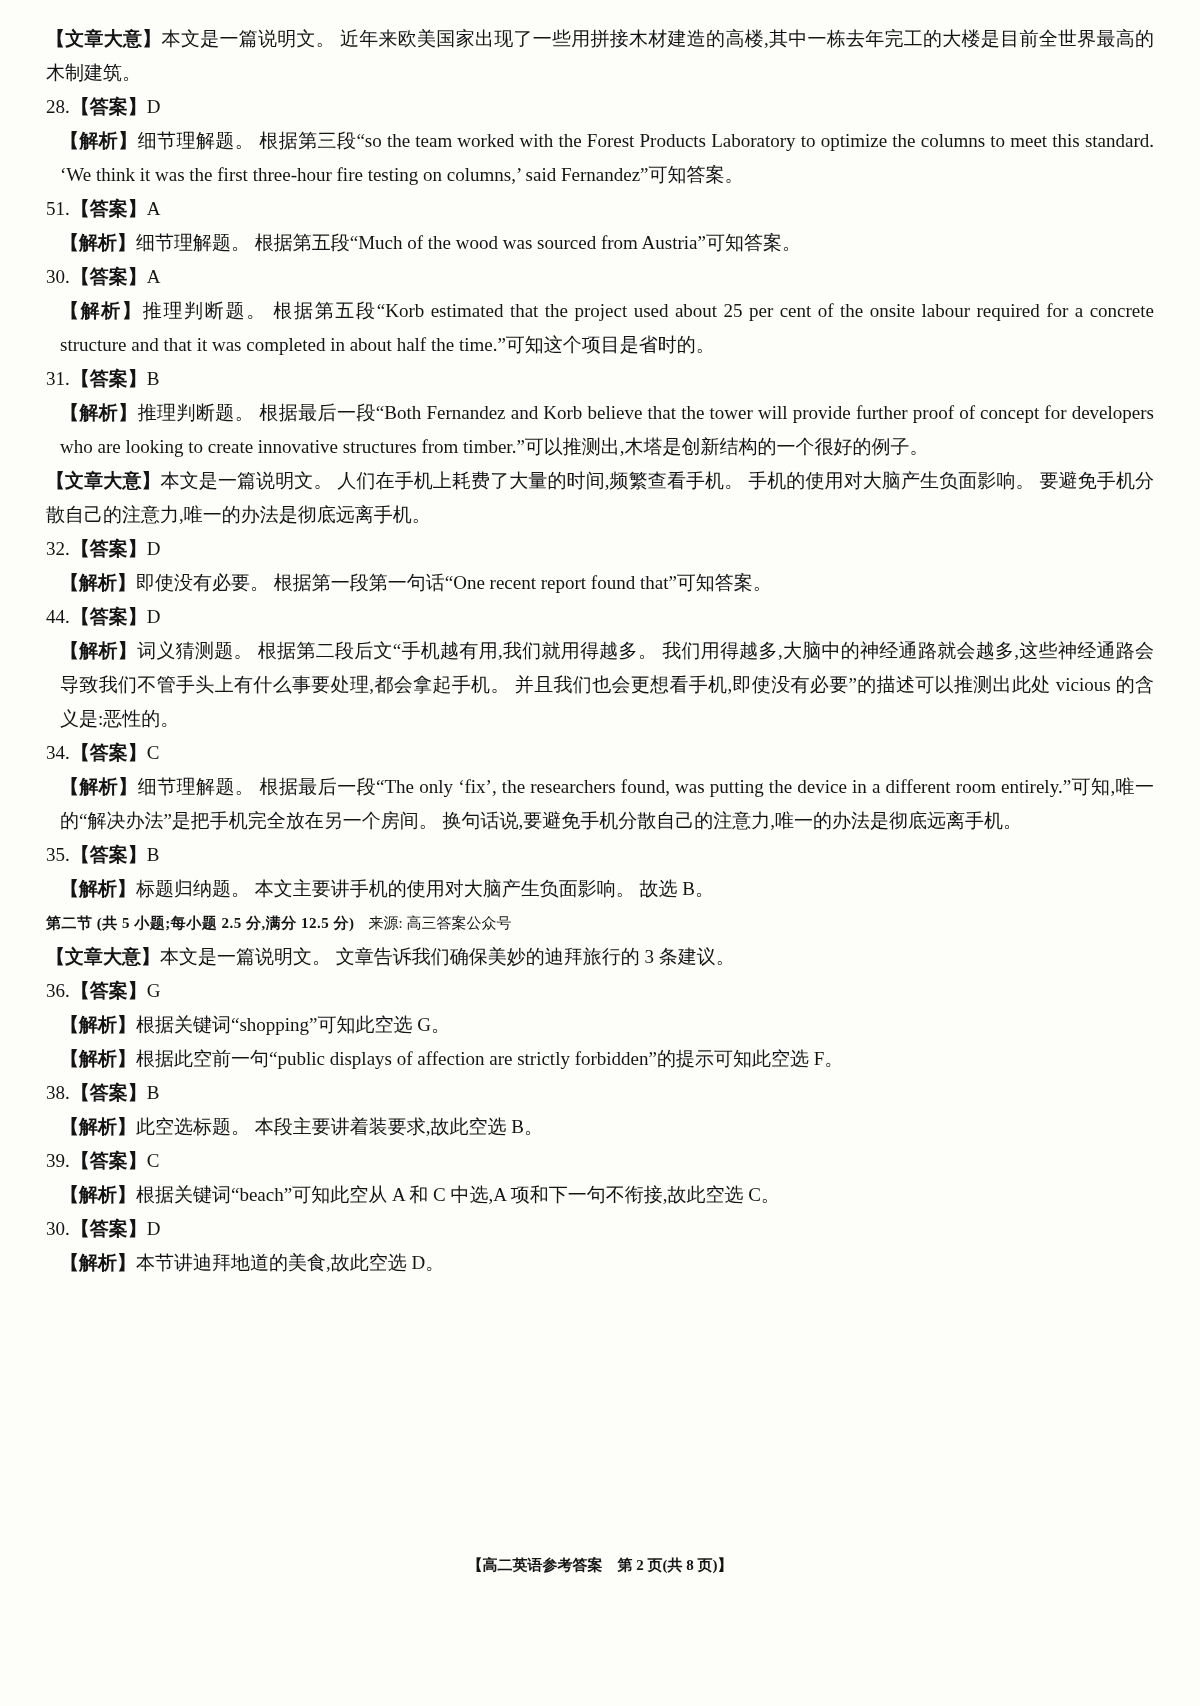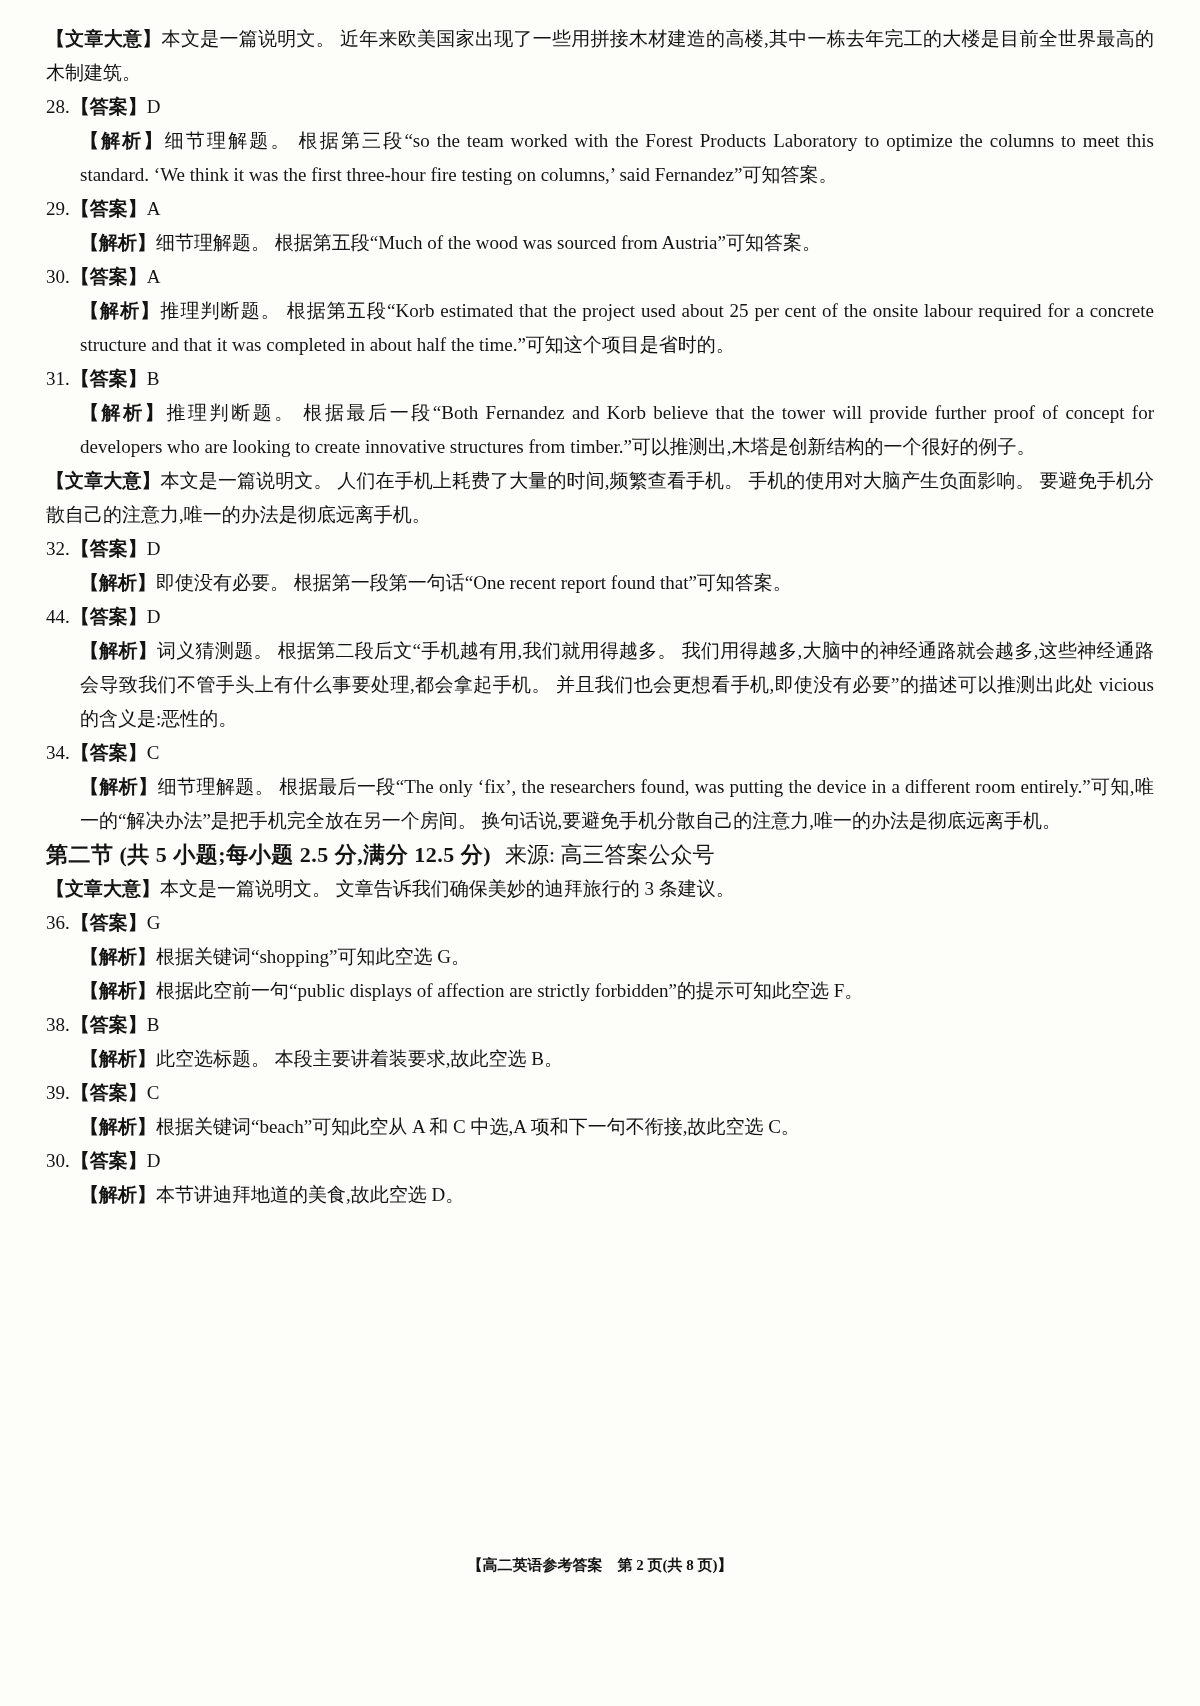--- a/index.html
+++ b/index.html
@@ -18,22 +18,22 @@
   .page {
     padding: 22px 46px 0 46px;
   }
   .para {
     margin: 0;
     text-align: justify;
     text-justify: inter-word;
   }
   .lbl { font-weight: bold; }
   .qnum { padding-right: 1px; }
-  .analysis { margin-left: 34px; }
-  .section { font-size: 22px; }
+  .analysis { margin-left: 14px; }
+  .section { font-size: 15px; }
   .section .ttl { font-weight: bold; letter-spacing: 0.5px; }
   .section .src { margin-left: 14px; }
   .page-footer {
     position: absolute;
     left: 0;
     right: 0;
     top: 1548px;
     text-align: center;
     font-weight: bold;
     font-size: 15px;
@@ -43,21 +43,21 @@
 <body>
 
 <div class="page">
   <div>
       <p class="para summary"><b class="lbl">【文章大意】</b><span>本文是一篇说明文。 近年来欧美国家出现了一些用拼接木材建造的高楼,其中一栋去年完工的大楼是目前全世界最高的木制建筑。</span></p>
       <div class="qa">
         <p class="para ans-line"><span class="qnum">28.</span><b class="lbl">【答案】</b><span>D</span></p>
         <p class="para analysis"><b class="lbl">【解析】</b><span>细节理解题。 根据第三段“so the team worked with the Forest Products Laboratory to optimize the columns to meet this standard. ‘We think it was the first three-hour fire testing on columns,’ said Fernandez”可知答案。</span></p>
       </div>
       <div class="qa">
-        <p class="para ans-line"><span class="qnum">29.</span><b class="lbl">【答案】</b><span>A</span></p>
+        <p class="para ans-line"><span class="qnum">51.</span><b class="lbl">【答案】</b><span>A</span></p>
         <p class="para analysis"><b class="lbl">【解析】</b><span>细节理解题。 根据第五段“Much of the wood was sourced from Austria”可知答案。</span></p>
       </div>
       <div class="qa">
         <p class="para ans-line"><span class="qnum">30.</span><b class="lbl">【答案】</b><span>A</span></p>
         <p class="para analysis"><b class="lbl">【解析】</b><span>推理判断题。 根据第五段“Korb estimated that the project used about 25 per cent of the onsite labour required for a concrete structure and that it was completed in about half the time.”可知这个项目是省时的。</span></p>
       </div>
       <div class="qa">
         <p class="para ans-line"><span class="qnum">31.</span><b class="lbl">【答案】</b><span>B</span></p>
         <p class="para analysis"><b class="lbl">【解析】</b><span>推理判断题。 根据最后一段“Both Fernandez and Korb believe that the tower will provide further proof of concept for developers who are looking to create innovative structures from timber.”可以推测出,木塔是创新结构的一个很好的例子。</span></p>
       </div>
@@ -66,20 +66,24 @@
         <p class="para ans-line"><span class="qnum">32.</span><b class="lbl">【答案】</b><span>D</span></p>
         <p class="para analysis"><b class="lbl">【解析】</b><span>即使没有必要。 根据第一段第一句话“One recent report found that”可知答案。</span></p>
       </div>
       <div class="qa">
         <p class="para ans-line"><span class="qnum">44.</span><b class="lbl">【答案】</b><span>D</span></p>
         <p class="para analysis"><b class="lbl">【解析】</b><span>词义猜测题。 根据第二段后文“手机越有用,我们就用得越多。 我们用得越多,大脑中的神经通路就会越多,这些神经通路会导致我们不管手头上有什么事要处理,都会拿起手机。 并且我们也会更想看手机,即使没有必要”的描述可以推测出此处 vicious 的含义是:恶性的。</span></p>
       </div>
       <div class="qa">
         <p class="para ans-line"><span class="qnum">34.</span><b class="lbl">【答案】</b><span>C</span></p>
         <p class="para analysis"><b class="lbl">【解析】</b><span>细节理解题。 根据最后一段“The only ‘fix’, the researchers found, was putting the device in a different room entirely.”可知,唯一的“解决办法”是把手机完全放在另一个房间。 换句话说,要避免手机分散自己的注意力,唯一的办法是彻底远离手机。</span></p>
+      </div>
+      <div class="qa">
+        <p class="para ans-line"><span class="qnum">35.</span><b class="lbl">【答案】</b><span>B</span></p>
+        <p class="para analysis"><b class="lbl">【解析】</b><span>标题归纳题。 本文主要讲手机的使用对大脑产生负面影响。 故选 B。</span></p>
       </div>
       <p class="para section"><b class="ttl">第二节  (共 5 小题;每小题 2.5 分,满分 12.5 分)</b><span class="src">来源: 高三答案公众号</span></p>
       <p class="para summary"><b class="lbl">【文章大意】</b><span>本文是一篇说明文。 文章告诉我们确保美妙的迪拜旅行的 3 条建议。</span></p>
       <div class="qa">
         <p class="para ans-line"><span class="qnum">36.</span><b class="lbl">【答案】</b><span>G</span></p>
         <p class="para analysis"><b class="lbl">【解析】</b><span>根据关键词“shopping”可知此空选 G。</span></p>
       </div>
       <div class="qa">
         <p class="para analysis"><b class="lbl">【解析】</b><span>根据此空前一句“public displays of affection are strictly forbidden”的提示可知此空选 F。</span></p>
       </div>

